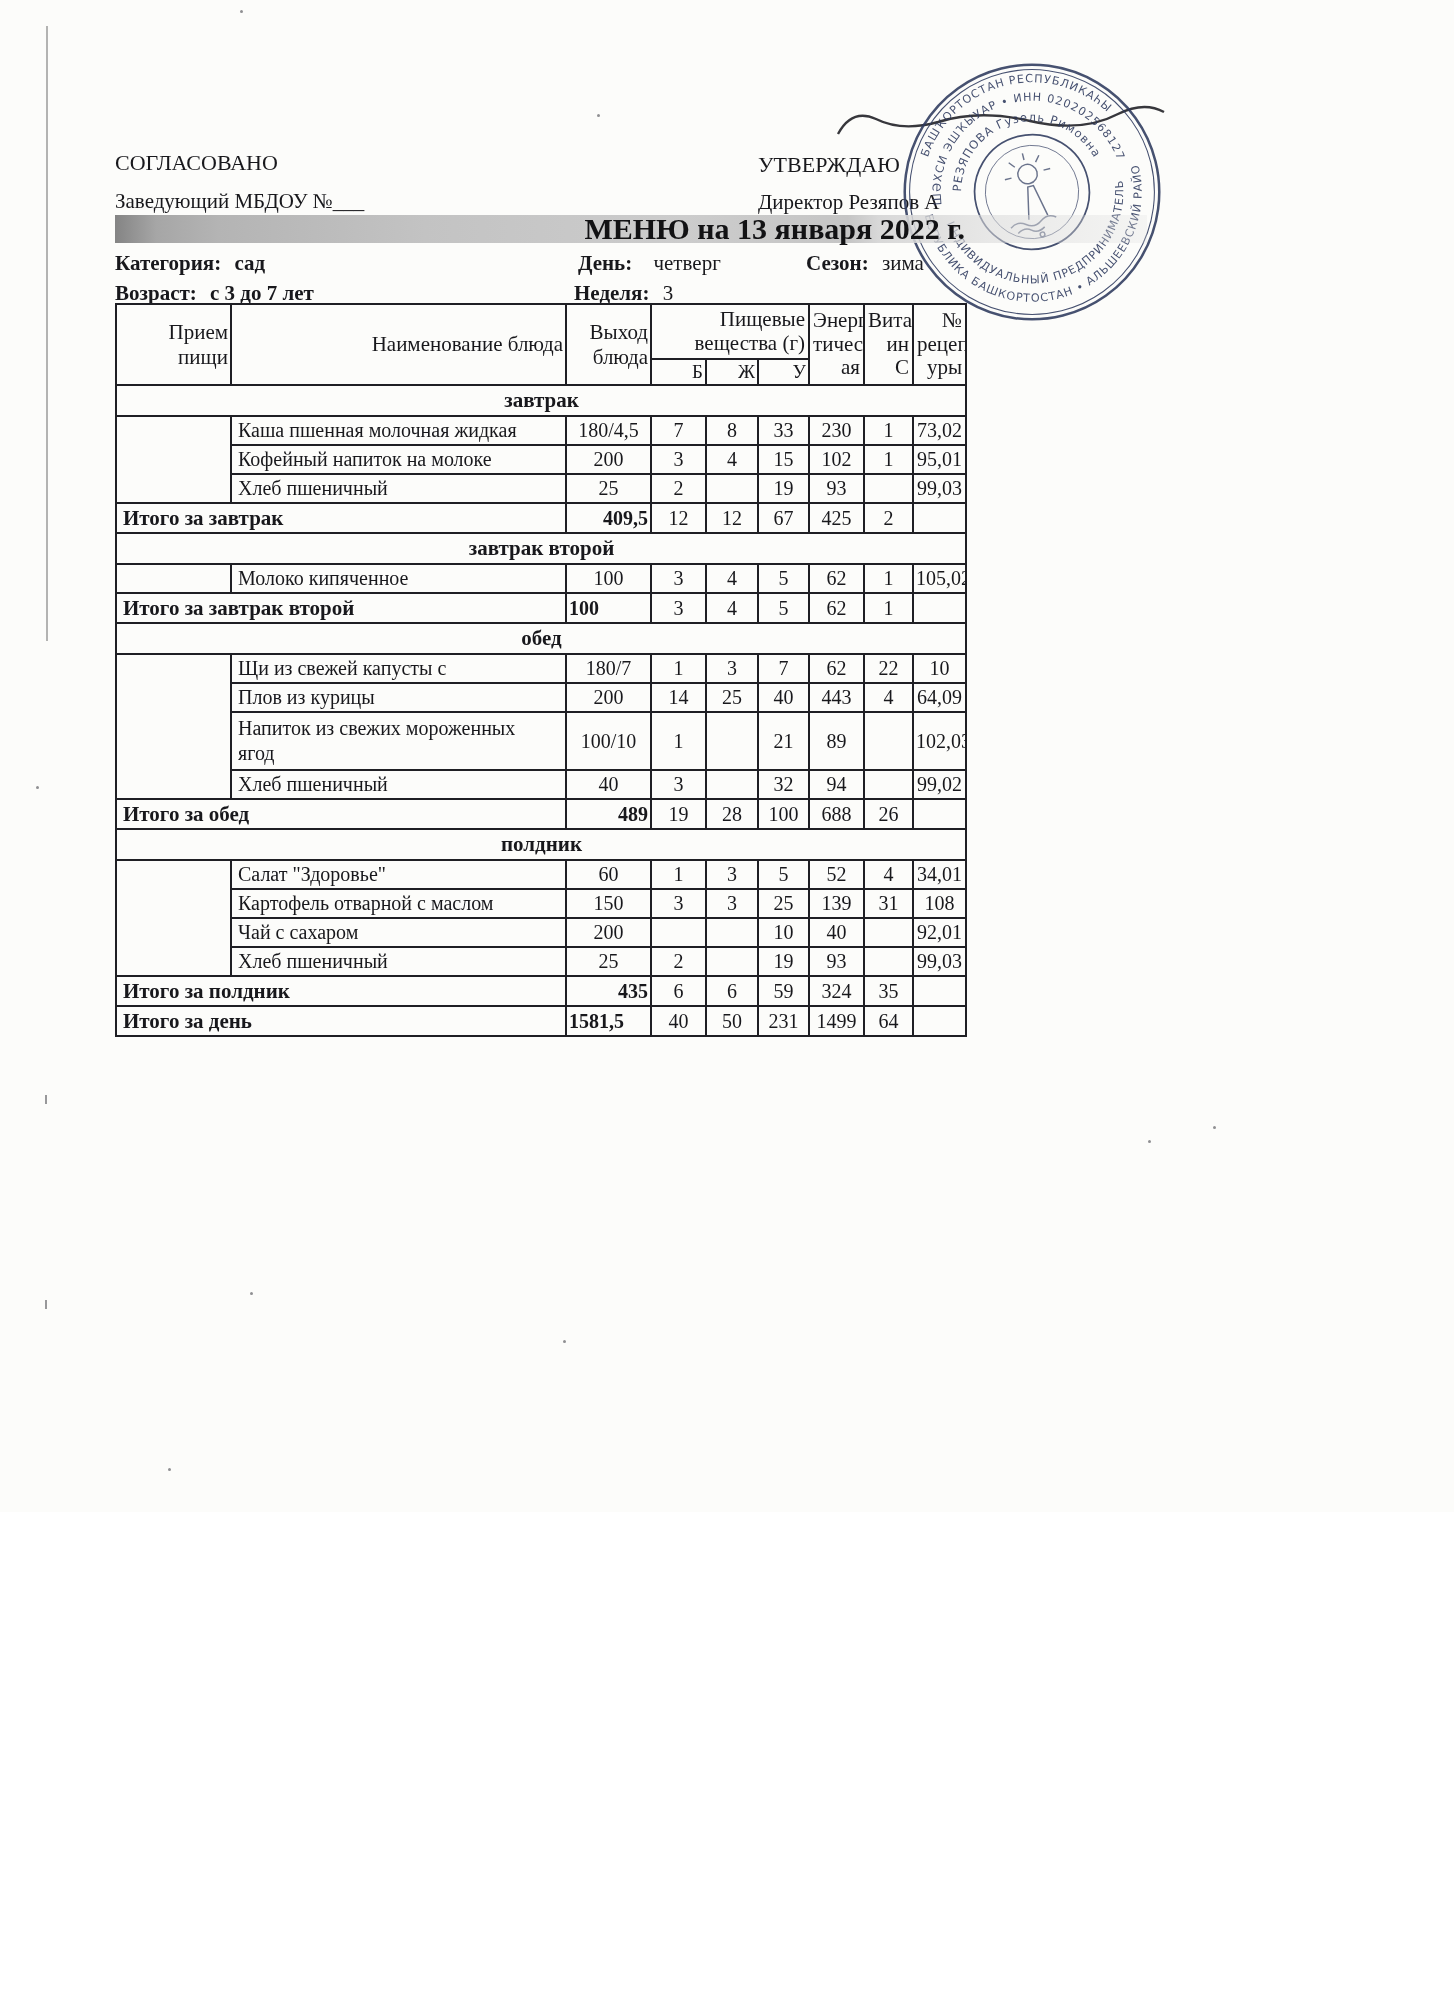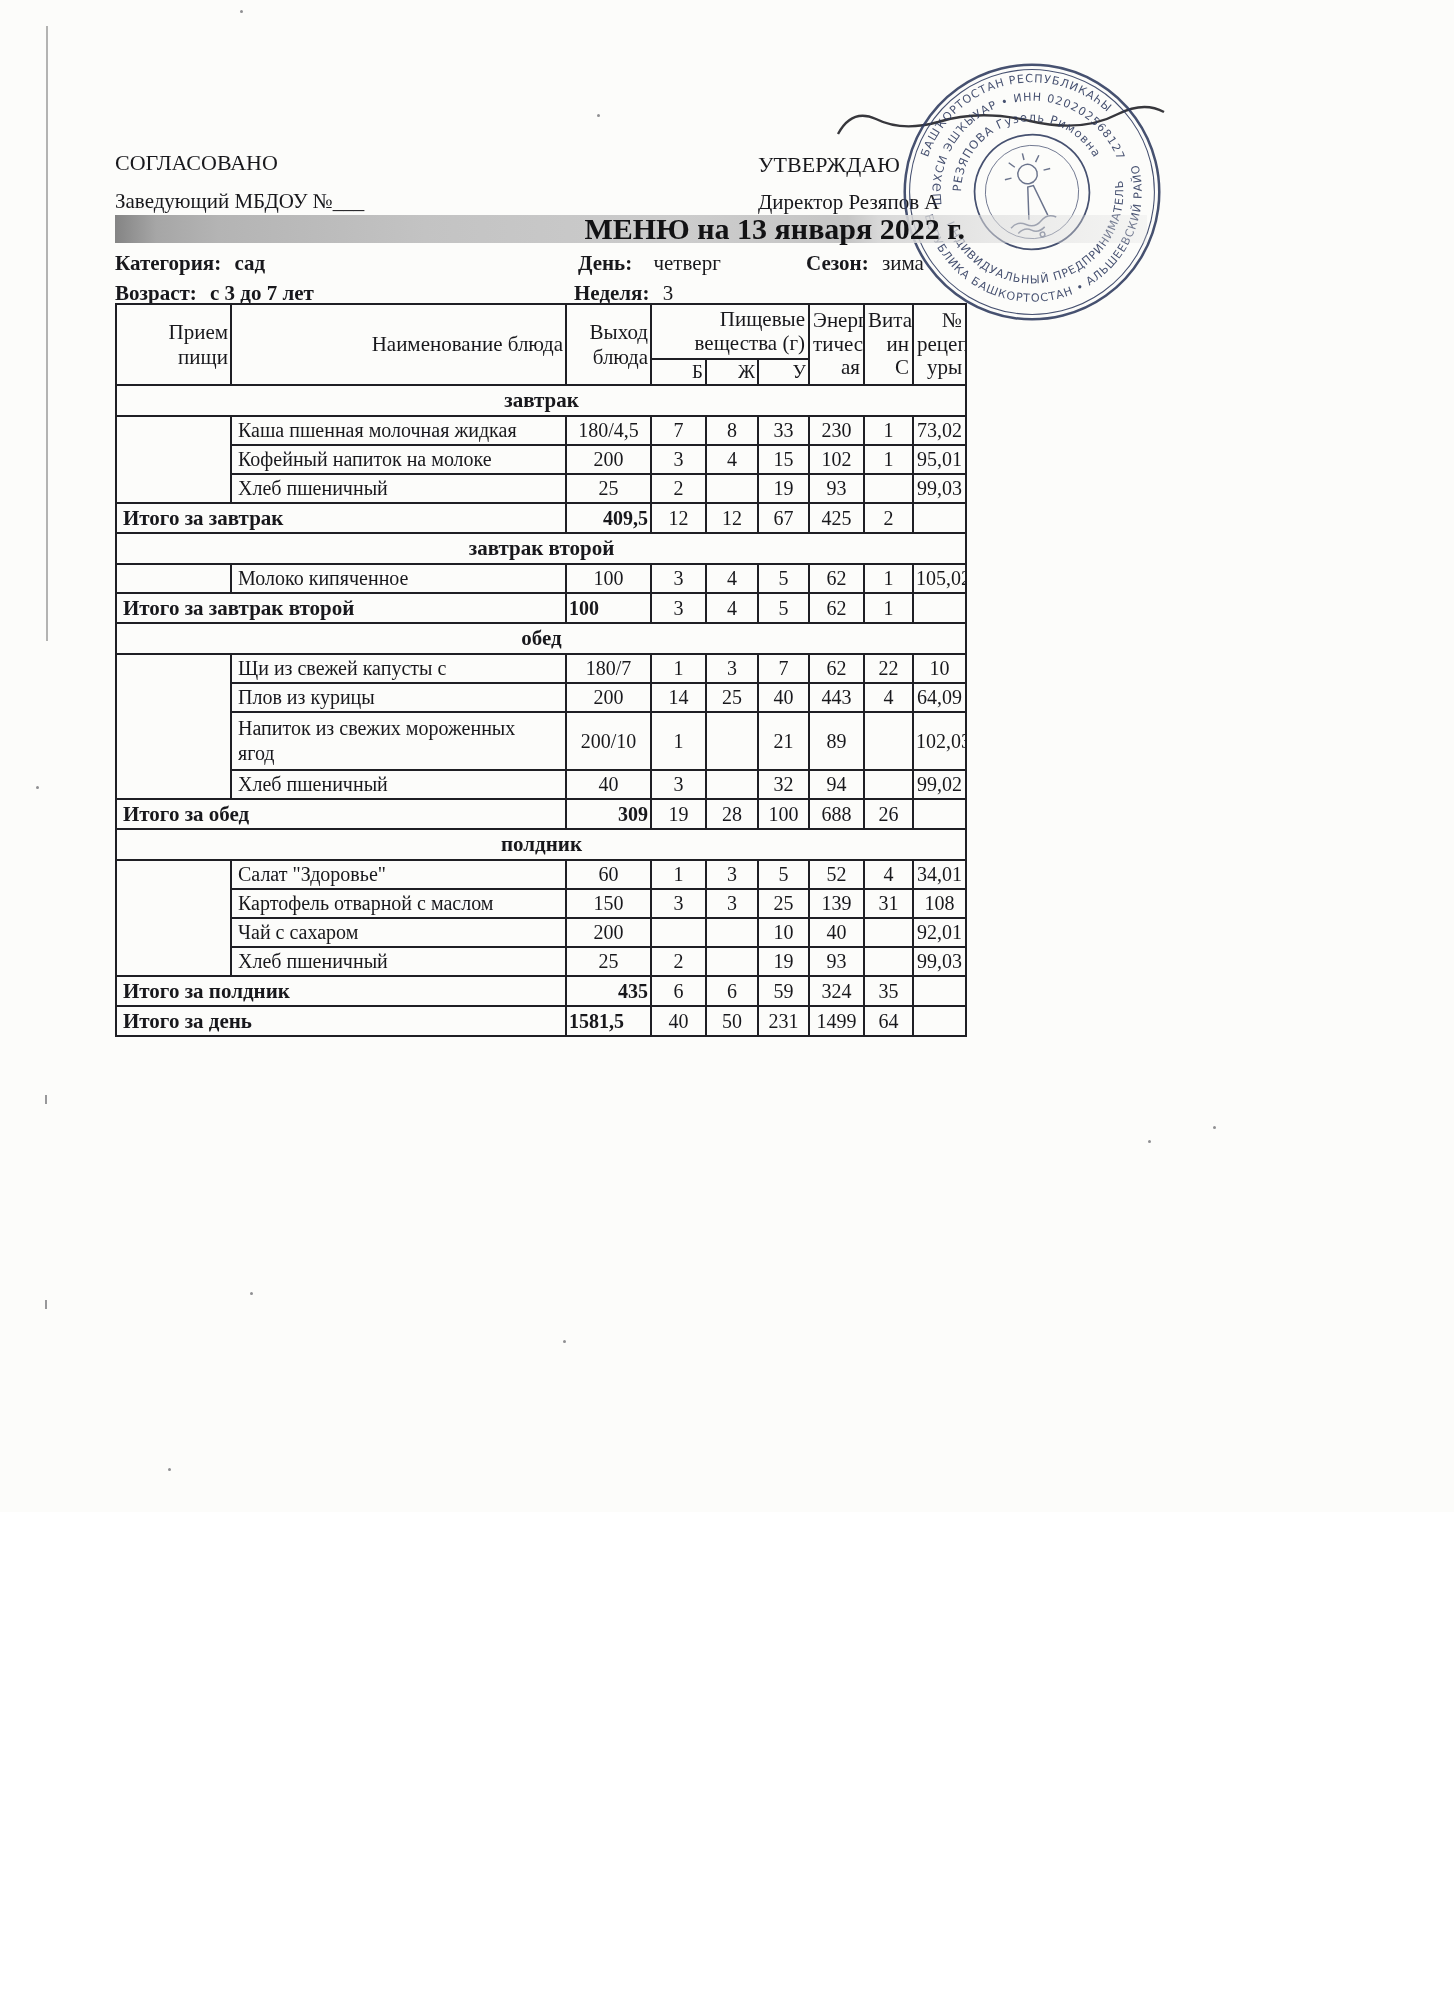--- a/index.html
+++ b/index.html
@@ -258,41 +258,41 @@
           <td class="num">200</td>
           <td class="num">14</td>
           <td class="num">25</td>
           <td class="num">40</td>
           <td class="num">443</td>
           <td class="num">4</td>
           <td class="num">64,09</td>
         </tr>
         <tr>
           <td class="name"><span class="nm-wrap">Напиток из свежих мороженных ягод</span></td>
-          <td class="num">200/10</td>
+          <td class="num">100/10</td>
           <td class="num">1</td>
           <td class="num"></td>
           <td class="num">21</td>
           <td class="num">89</td>
           <td class="num"></td>
           <td class="num">102,03</td>
         </tr>
         <tr>
           <td class="name"><span class="">Хлеб пшеничный</span></td>
           <td class="num">40</td>
           <td class="num">3</td>
           <td class="num"></td>
           <td class="num">32</td>
           <td class="num">94</td>
           <td class="num"></td>
           <td class="num">99,02</td>
         </tr>
         <tr class="total-row">
           <td colspan="2" class="tlabel">Итого за обед</td>
-          <td class="num bold" style="text-align:right">309</td>
+          <td class="num bold" style="text-align:right">489</td>
           <td class="num">19</td>
           <td class="num">28</td>
           <td class="num">100</td>
           <td class="num">688</td>
           <td class="num">26</td>
           <td class="num"></td>
         </tr>
         <tr class="section-row">
           <td colspan="9" class="section">полдник</td>
         </tr>

